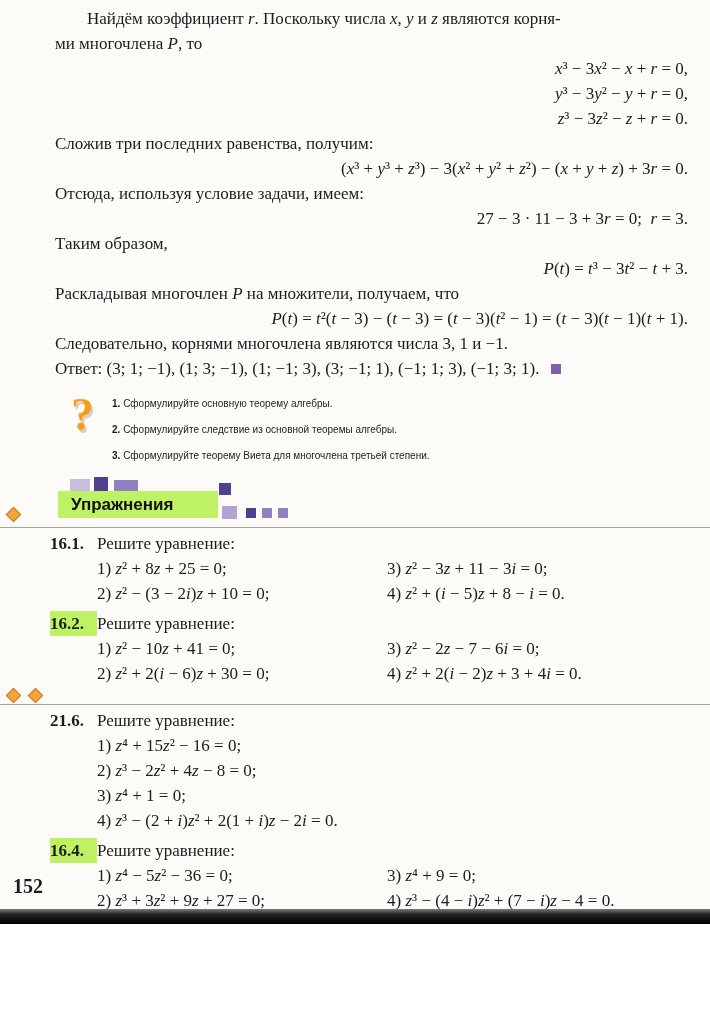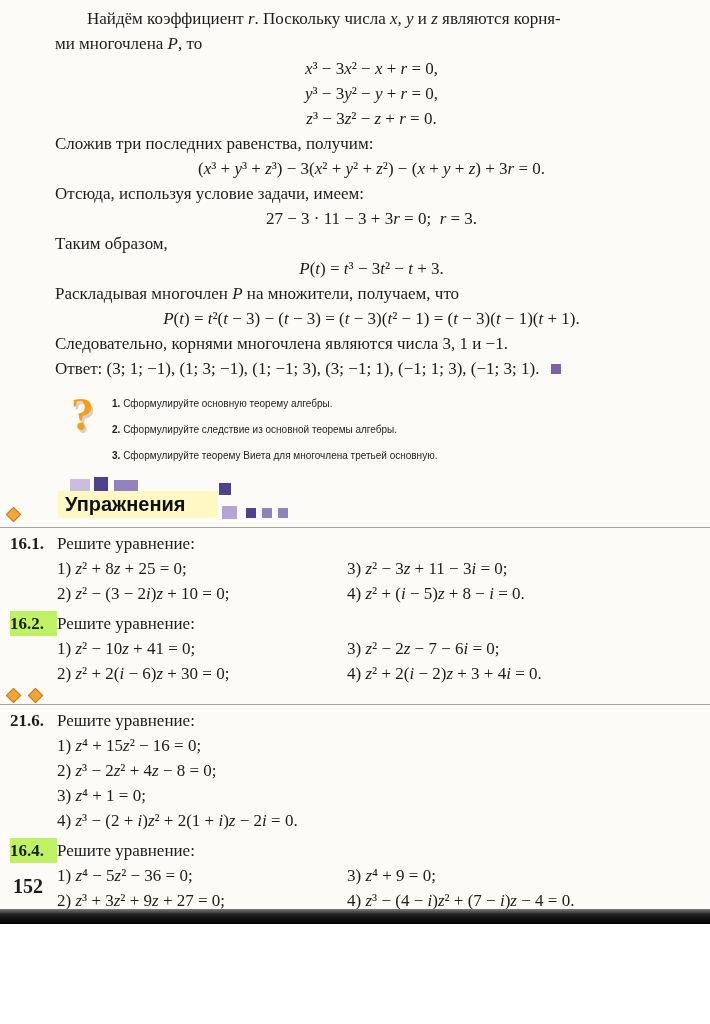--- a/index.html
+++ b/index.html
@@ -7,41 +7,41 @@
   body {
     width:710px; height:1024px;
     font-family:"Liberation Serif", serif;
     font-size:17px; color:#1c1c1c;
   }
   .page { position:relative; width:710px; height:924px; background:#fcfbf8; overflow:hidden; }
 
   .content { padding:6px 22px 0 55px; }
   .line { line-height:25px; }
   .indent { text-indent:32px; }
-  .eq { text-align:center; line-height:25px; }
+  .eq { text-align:right; line-height:25px; }
   i { font-style:italic; }
   .b { font-weight:400; }
   .qed { display:inline-block; width:10px; height:10px; background:#7e62a8; margin-left:7px; }
 
   
   .questions { position:relative; margin-top:8px; padding:2px 22px 2px 57px; min-height:86px; }
   .qmark {
     position:absolute; left:16px; top:3px;
     font-family:"Liberation Serif", serif; font-weight:700; font-size:46px; line-height:1;
     color:#f59e1e; text-shadow:2px 3px 0 #d6d0c7;
   }
   .q-item { line-height:26px; font-family:"Liberation Sans", sans-serif; font-size:10px; }
   .q-num { font-weight:700; }
 
   
   .ex-header { position:relative; height:50px; margin-top:2px; }
   .band {
     position:absolute; left:58px; top:14px; width:160px; height:27px;
-    background:#fef9c3; display:flex; align-items:center; padding-left:7px;
-    font-family:"Liberation Sans", sans-serif; font-weight:700; font-size:20px; color:#101010;
+    background:#bef264; display:flex; align-items:center; padding-left:13px;
+    font-family:"Liberation Sans", sans-serif; font-weight:700; font-size:17px; color:#101010;
   }
   .deco { position:absolute; }
   .d1 { left:70px;  top:2px;  width:20px; height:13px; background:#c9bde0; }
   .d2 { left:94px;  top:0;    width:14px; height:14px; background:#4f4190; }
   .d3 { left:114px; top:3px;  width:24px; height:12px; background:#9181bf; }
   .d4 { left:219px; top:6px;  width:12px; height:12px; background:#4f4190; }
   .d5 { left:222px; top:29px; width:15px; height:13px; background:#b3a4d4; }
   .d6 { left:246px; top:31px; width:10px; height:10px; background:#4f4190; }
   .d7 { left:262px; top:31px; width:10px; height:10px; background:#9181bf; }
   .d8 { left:278px; top:31px; width:10px; height:10px; background:#9181bf; }
@@ -49,21 +49,21 @@
   .diamond {
     display:inline-block; width:11px; height:11px;
     background:#f2a53b; border:1.5px solid #c9791a; transform:rotate(45deg);
   }
   .dm-band { position:absolute; left:8px; top:32px; }
 
   .rule { border-top:1px solid #a6a29b; }
   .sep-row { display:flex; gap:11px; align-items:center; padding:3px 0 5px 8px; height:16px; }
 
   
-  .ex-block { padding:3px 22px 2px 10px; }
+  .ex-block { padding:3px 22px 2px 10px;margin-left:40px; }
   .ex-head { display:flex; line-height:25px; }
   .ex-num { flex:0 0 47px; font-weight:700; }
   .ex-num.hl { background:#bef264; }
   .ex-task { flex:1; }
   .ex-cols { display:flex; margin-left:47px; }
   .ex-cols .col-l { width:290px; }
   .ex-cont { margin-left:47px; }
 
   .page-num { position:absolute; left:13px; bottom:26px; font-weight:700; font-size:20px; }
   .bottom-bar {
@@ -104,21 +104,21 @@
       <div class="q-item">
         <span class="q-num">1.</span>
         <span>Сформулируйте основную теорему алгебры.</span>
       </div>
       <div class="q-item">
         <span class="q-num">2.</span>
         <span>Сформулируйте следствие из основной теоремы алгебры.</span>
       </div>
       <div class="q-item">
         <span class="q-num">3.</span>
-        <span>Сформулируйте теорему Виета для многочлена третьей основную.</span>
+        <span>Сформулируйте теорему Виета для многочлена третьей степени.</span>
       </div>
     </section>
   </main>
 
   <header class="ex-header">
     <span class="deco d1"></span>
     <span class="deco d2"></span>
     <span class="deco d3"></span>
     <span class="deco d4"></span>
     <span class="deco d5"></span>

